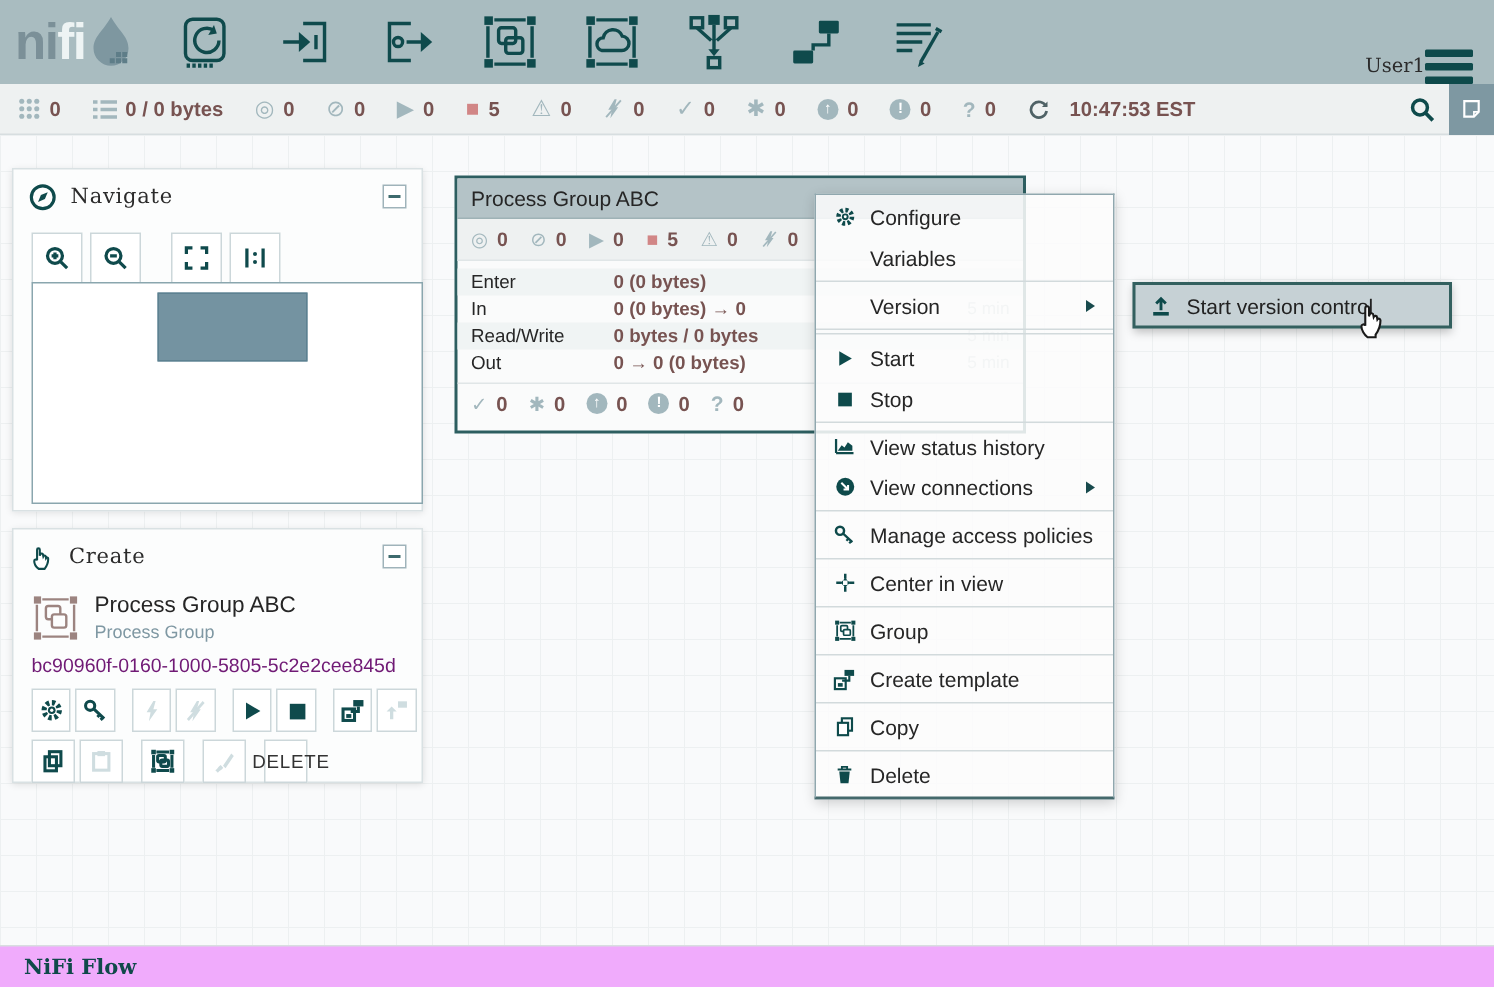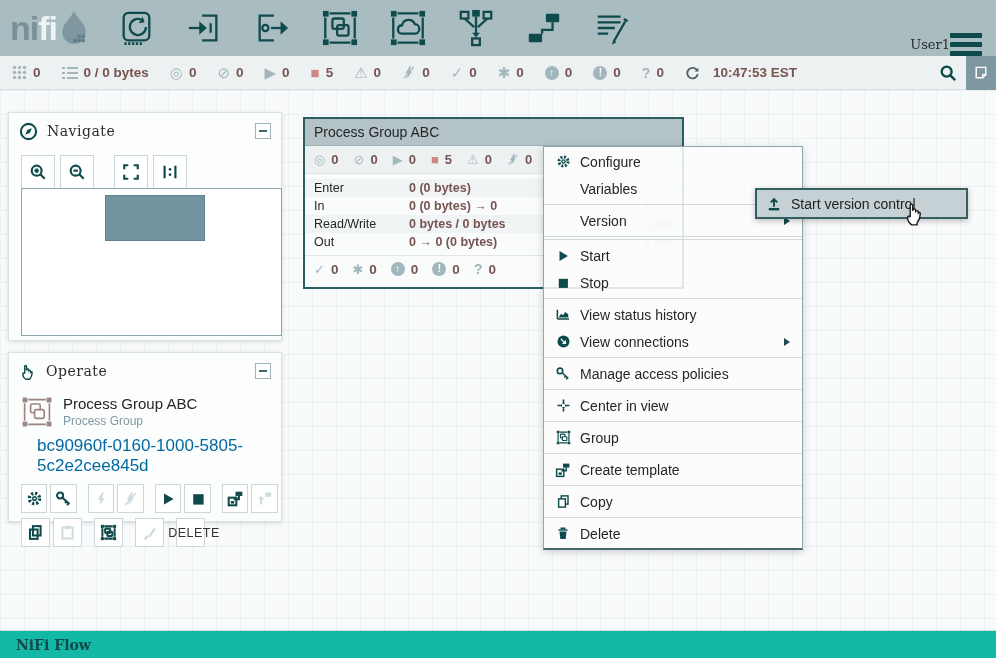--- a/index.html
+++ b/index.html
@@ -57,21 +57,21 @@
   .nav-buttons .sqbtn { width:34px; height:34px; }
   .nav-buttons .gap { width:10px; }
   .minimap { position:absolute; left:12px; top:75px; width:261px; height:148px;
     background:#fff; border:1px solid #8aa6ae; }
   .minimap-rect { position:absolute; left:83px; top:6px; width:100px; height:46px;
     background:#7493a1; border:1px solid #5d8191; cursor:move; }
 
   .op-selected { display:flex; align-items:center; gap:10px; padding:6px 12px 2px 12px; }
   .op-name { font-size:15px; color:#262626; }
   .op-type { font-size:12px; color:#7f98a3; margin-top:2px; }
-  .op-id { font-size:17px; color:#0369a1; padding:6px 12px 8px 28px; }
+  .op-id { font-size:13px; color:#701a75; padding:6px 12px 8px 12px; }
   .op-row { display:flex; align-items:center; margin:0 0 5px 12px; }
   .op-row .sqbtn { width:29px; height:29px; margin-right:3px; }
   .op-row .ggap { width:9px; }
   .op-row .sqbtn.dis svg .tbi { stroke:#cfdde0; }
   .op-row .sqbtn.dis svg .tbf { fill:#cfdde0; }
   .delete-btn { height:29px; padding:0 10px; display:flex; gap:7px; align-items:center; }
   .delete-label { font-size:12.5px; color:#333; letter-spacing:0.5px; }
 
   
   .pg { position:absolute; left:303px; top:27px; width:381px; height:172px;
@@ -86,39 +86,39 @@
   .pg-row { height:18px; display:flex; align-items:center; padding:0 9px; font-size:12.5px; }
   .pg-row:nth-child(odd) { background:#f0f4f4; }
   .pg-row .lbl { width:95px; color:#262626; }
   .pg-row .val { color:#775351; font-weight:bold; flex:1; }
   .pg-row .win { color:#b9c6ca; font-size:11.5px; }
   .pg-footer { height:27px; display:flex; align-items:center; gap:14px; padding:0 9px;
     border-top:1px solid #e0e6e7; margin-top:4px; }
   .pg-footer .sbicon { font-size:13px; }
 
   
-  .ctx { position:absolute; left:543px; top:56px; width:260px;
+  .ctx { position:absolute; left:543px; top:39px; width:200px;
     background:rgba(251,252,252,0.87); border:1px solid #90a7ae; border-bottom:2px solid #44696c;
     box-shadow:0 2px 8px rgba(0,0,0,0.18); padding:1px 0; }
   .ctx-item { height:27px; display:flex; align-items:center; padding:0 10px; gap:8px;
     font-size:14px; color:#262626; cursor:pointer; }
   .ctx-ic { width:18px; display:flex; justify-content:center; align-items:center; }
   .ctx-label { flex:1; }
   .ctx-arrow { width:0; height:0; border-top:4.5px solid transparent; border-bottom:4.5px solid transparent;
     border-left:6px solid #184a4d; margin-right:2px; }
   .ctx-sep { height:1px; background:#d2dadc; margin:2px 0; }
 
   
   .submenu { position:absolute; left:755px; top:98px; width:213px; height:31px;
     background:#c6d1d5; border:2px solid #33605f; box-shadow:0 2px 6px rgba(0,0,0,0.25);
     display:flex; align-items:center; padding:0 9px; gap:9px; font-size:14px; color:#222; cursor:pointer; }
 
   
   .bottombar { position:absolute; left:0; top:630px; width:996px; height:28px;
-    background:#14b8a6; border-top:1px solid #d8dee0; display:flex; align-items:center; }
+    background:#f0abfc; border-top:1px solid #d8dee0; display:flex; align-items:center; }
   .breadcrumb { margin-left:16px; font:bold 14px "DejaVu Serif", serif; color:#10494a; cursor:pointer; }
 
   .cursor { position:absolute; left:903px; top:109px; pointer-events:none; }
 </style>
 </head>
 <body>
 
 <div class="topbar">
   <div class="logo">
     <span class="ni">ni</span>
@@ -442,21 +442,21 @@
     <div class="minimap">
       <div class="minimap-rect"></div>
     </div>
   </div>
 
   <div class="panel" style="left:8px; top:262px; width:274px; height:170px;">
     <div class="panel-header">
       <svg width="18" height="19" viewBox="0 0 20 22">
         <path d="M7.5 20 C5.5 18.5 4 16 4 13.8 c0-1.2 1.6-1.5 2.2-.4 V5.2 c0-1.5 2.1-1.5 2.1 0 v4.6 l.4-1 c.5-1.1 2.1-.9 2.1.4 l.2 1 c.4-.9 1.9-.7 1.9.4 l.2 1.1 c.5-.8 1.7-.5 1.7.5 0 3-1.2 5.8-2.8 7.8 z" fill="#ffffff" stroke="#0e4a4b" stroke-width="1.6"></path>
       </svg>
-      <span class="panel-title">Operate</span>
+      <span class="panel-title">Create</span>
       <div class="collapse-btn">
           <span></span>
         </div>
     </div>
     <div class="op-selected">
       <svg width="32" height="32" viewBox="0 0 40 40">
         <g stroke="#9c8480" fill="none" stroke-width="2">
           <path d="M9 4.5 h22 M9 35.5 h22 M4.5 9 v22 M35.5 9 v22"></path>
           <rect x="12" y="10" width="12" height="11" rx="2"></rect>
           <rect x="17" y="17" width="12" height="11" rx="2" fill="#fcfdfd"></rect>

